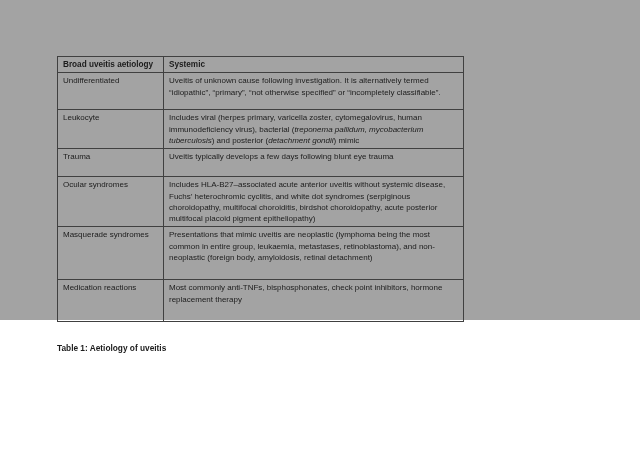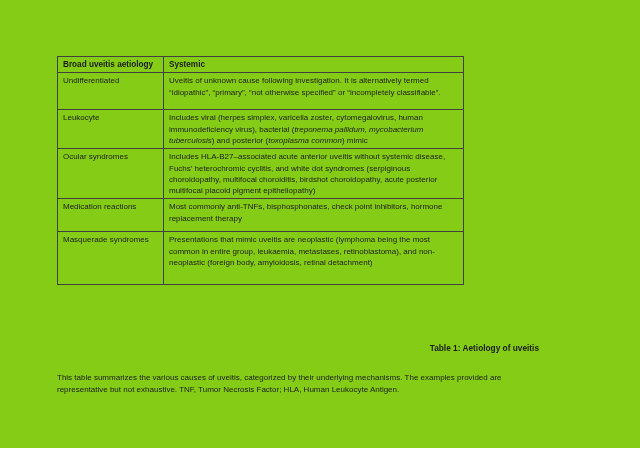--- a/index.html
+++ b/index.html
@@ -1,18 +1,18 @@
 <!DOCTYPE html>
 <html><head>
 <meta charset="utf-8">
 <style>
   * { margin: 0; padding: 0; box-sizing: border-box; }
   html, body { width: 640px; height: 452px; background: #ffffff; overflow: hidden; }
   body { font-family: "Liberation Sans", sans-serif; color: #1c1c1c; }
-  .page { position: absolute; left: 0; top: 0; width: 640px; height: 448px; background: #84cc16; }
+  .page { position: absolute; left: 0; top: 0; width: 640px; height: 320px; background: #a3a3a3; }
 
   table.aetiology {
     position: absolute; left: 57px; top: 56px; width: 406px;
     border-collapse: collapse; table-layout: fixed;
     font-size: 8px; line-height: 11.3px;
   }
   table.aetiology col.c1 { width: 106px; }
   table.aetiology col.c2 { width: 300px; }
   table.aetiology th, table.aetiology td {
     border-left: 1px solid #404040; border-right: 1px solid #404040;
@@ -30,21 +30,21 @@
   tbody tr:nth-child(2) td { height: 39px; }
   tbody tr:nth-child(3) td { height: 28px; }
   tbody tr:nth-child(4) td { height: 33px; }
   tbody tr:nth-child(5) td { height: 53px; }
   tbody tr:nth-child(6) td { height: 42px; }
   tbody tr:nth-child(7) td { height: 33px; }
   table.aetiology td { border-bottom: 1px solid #404040; }
   .seg-i { font-style: italic; }
 
   .caption-block { position: absolute; left: 57px; top: 342px; width: 482px; }
-  .caption-title { font-weight: bold; font-size: 8.3px; line-height: 12px; margin-bottom: 18px; text-align: right; }
+  .caption-title { font-weight: bold; font-size: 8.3px; line-height: 12px; margin-bottom: 2px; }
   .caption-desc { font-size: 8px; line-height: 11.6px; }
 </style>
 </head>
 <body>
 
 <div class="page">
 
   <table class="aetiology">
     <colgroup>
         <col class="c1">
@@ -56,35 +56,38 @@
         <th>Systemic</th>
       </tr>
     </thead>
     <tbody id="table-body">
         <tr>
           <td>Undifferentiated</td>
           <td><span>Uveitis of unknown cause following investigation. It is alternatively termed “idiopathic”, “primary”, “not otherwise specified” or “incompletely classifiable”.</span></td>
         </tr>
         <tr>
           <td>Leukocyte</td>
-          <td><span>Includes viral (herpes simplex, varicella zoster, cytomegalovirus, human immunodeficiency virus), bacterial (</span><span class="seg-i">treponema pallidum, mycobacterium tuberculosis</span><span>) and posterior (</span><span class="seg-i">toxoplasma common</span><span>) mimic</span></td>
+          <td><span>Includes viral (herpes primary, varicella zoster, cytomegalovirus, human immunodeficiency virus), bacterial (</span><span class="seg-i">treponema pallidum, mycobacterium tuberculosis</span><span>) and posterior (</span><span class="seg-i">detachment gondii</span><span>) mimic</span></td>
+        </tr>
+        <tr>
+          <td>Trauma</td>
+          <td><span>Uveitis typically develops a few days following blunt eye trauma</span></td>
         </tr>
         <tr>
           <td>Ocular syndromes</td>
           <td><span>Includes HLA-B27–associated acute anterior uveitis without systemic disease, Fuchs’ heterochromic cyclitis, and white dot syndromes (serpiginous choroidopathy, multifocal choroiditis, birdshot choroidopathy, acute posterior multifocal placoid pigment epitheliopathy)</span></td>
         </tr>
         <tr>
+          <td>Masquerade syndromes</td>
+          <td><span>Presentations that mimic uveitis are neoplastic (lymphoma being the most common in entire group, leukaemia, metastases, retinoblastoma), and non-neoplastic (foreign body, amyloidosis, retinal detachment)</span></td>
+        </tr>
+        <tr>
           <td>Medication reactions</td>
           <td><span>Most commonly anti-TNFs, bisphosphonates, check point inhibitors, hormone replacement therapy</span></td>
-        </tr>
-        <tr>
-          <td>Masquerade syndromes</td>
-          <td><span>Presentations that mimic uveitis are neoplastic (lymphoma being the most common in entire group, leukaemia, metastases, retinoblastoma), and non-neoplastic (foreign body, amyloidosis, retinal detachment)</span></td>
         </tr>
       </tbody>
   </table>
 
   <div class="caption-block">
     <div class="caption-title">Table 1: Aetiology of uveitis</div>
-    <div class="caption-desc">This table summarizes the various causes of uveitis, categorized by their underlying mechanisms. The examples provided are representative but not exhaustive. TNF, Tumor Necrosis Factor; HLA, Human Leukocyte Antigen.</div>
   </div>
 
 </div>
 
 </body></html>

